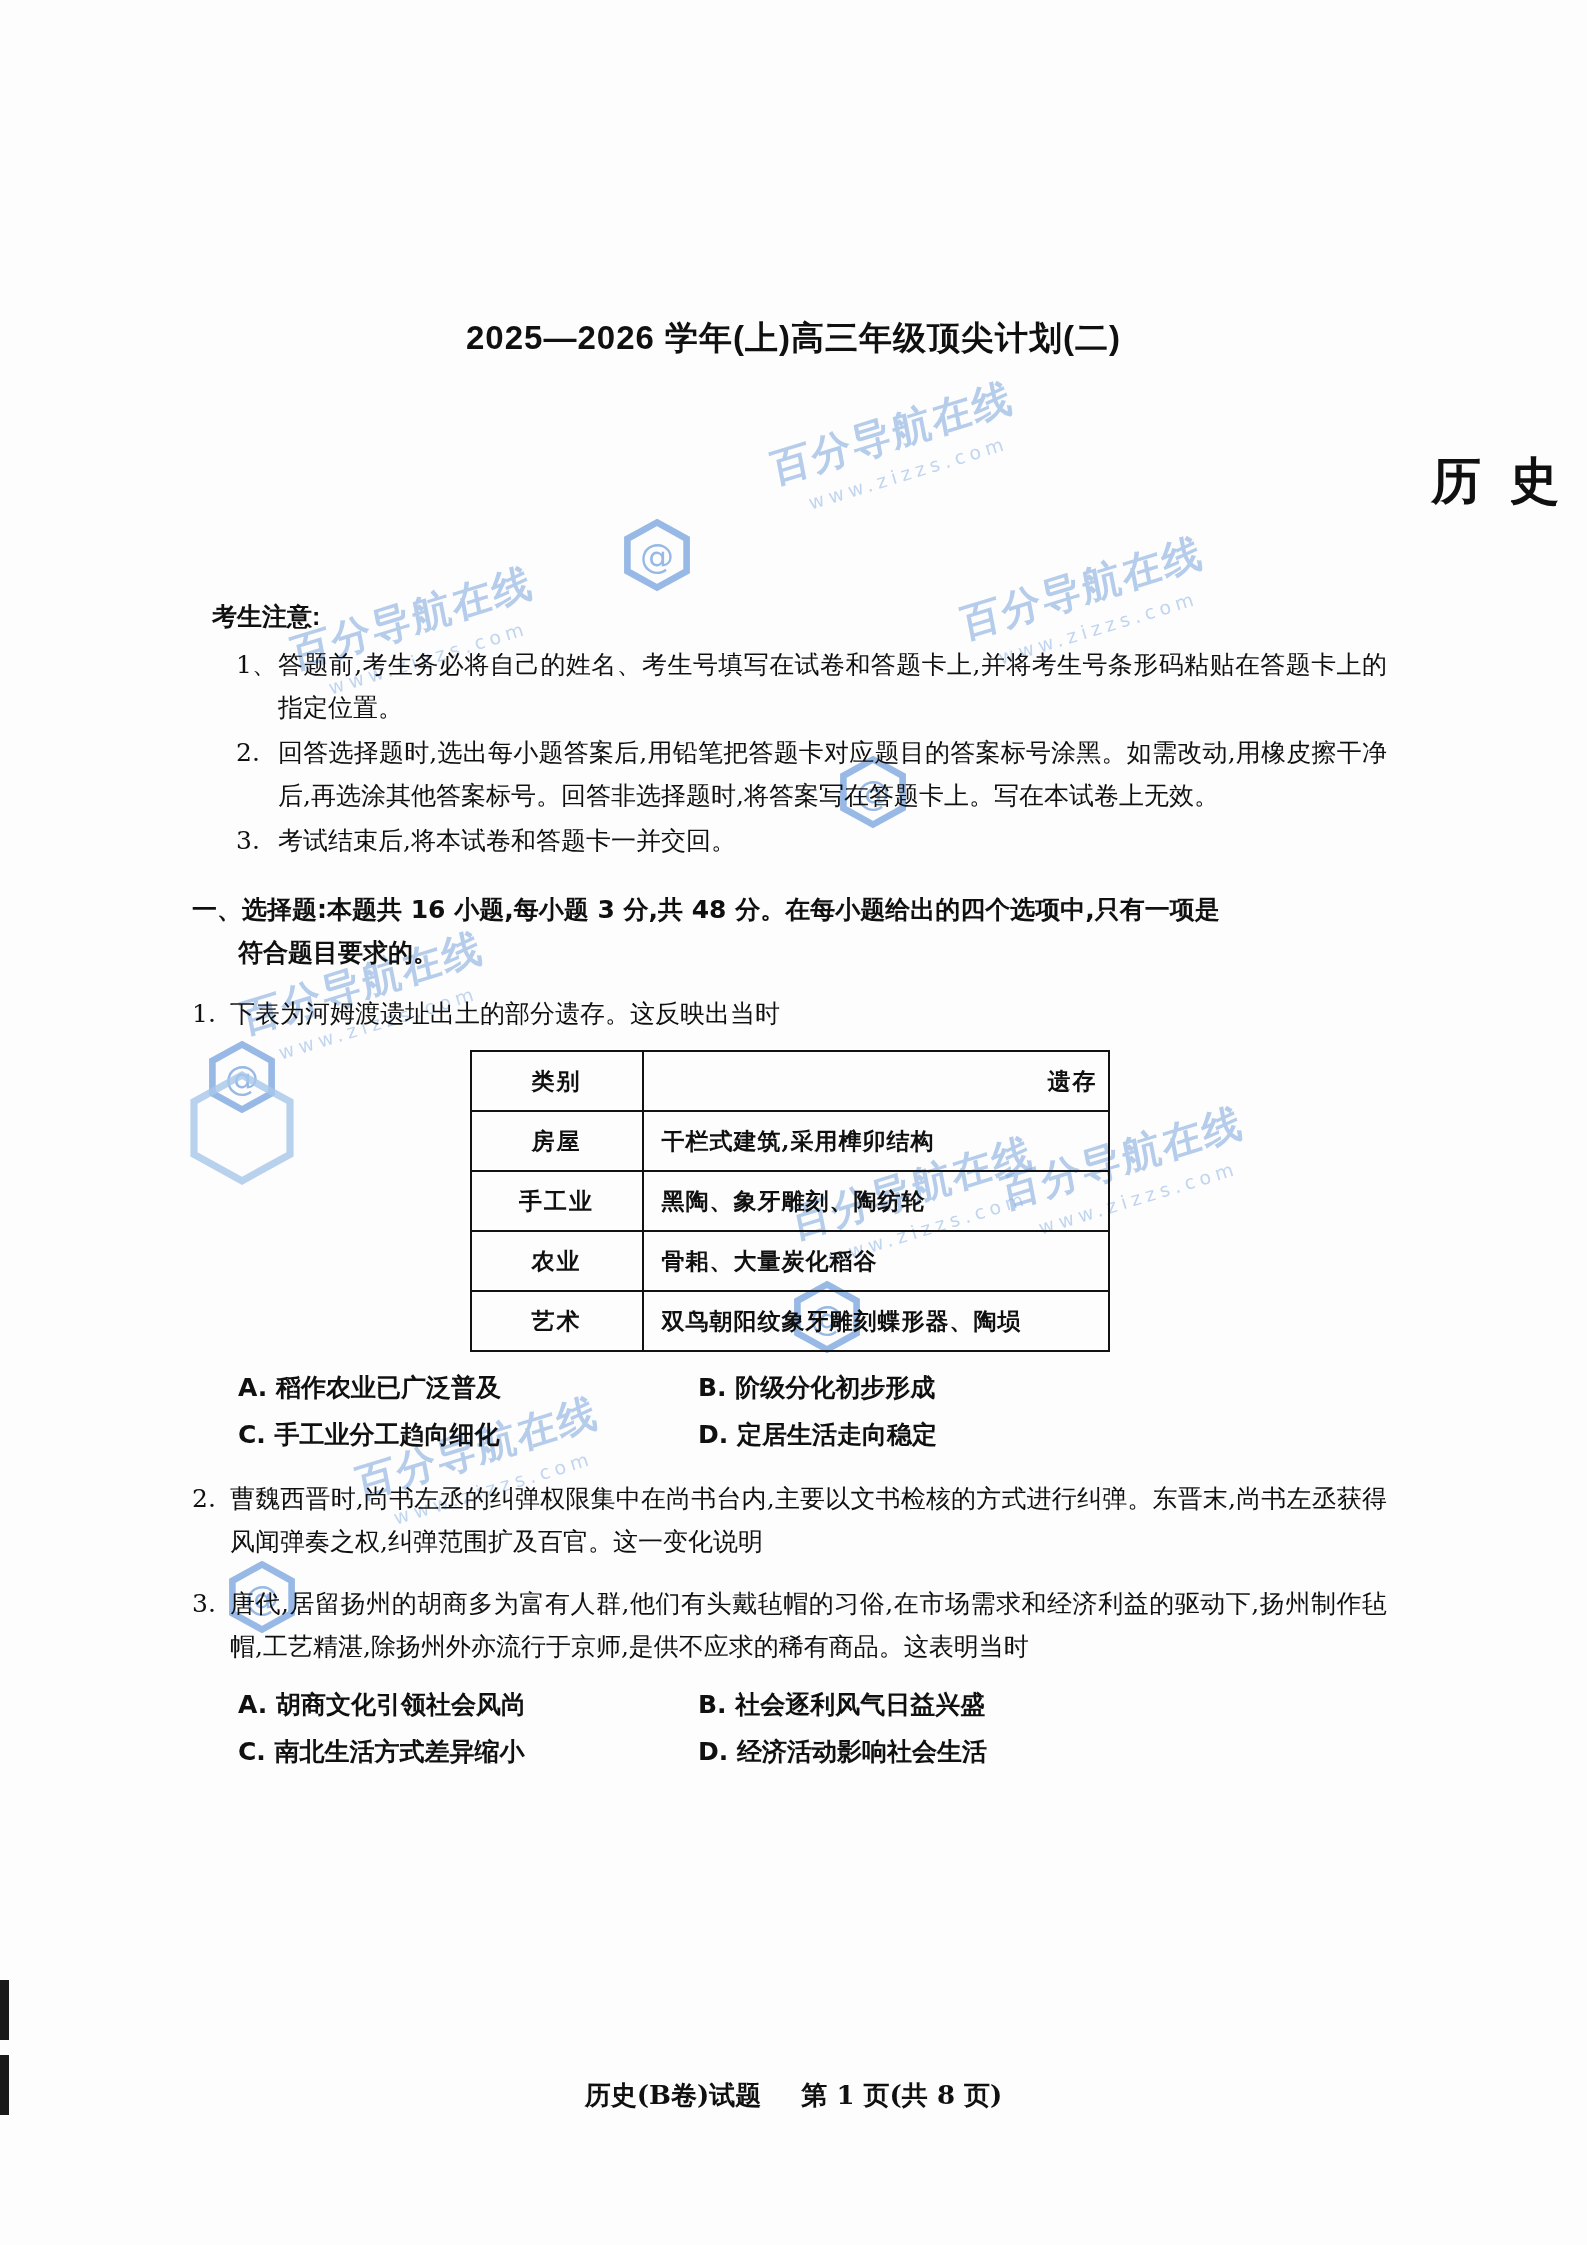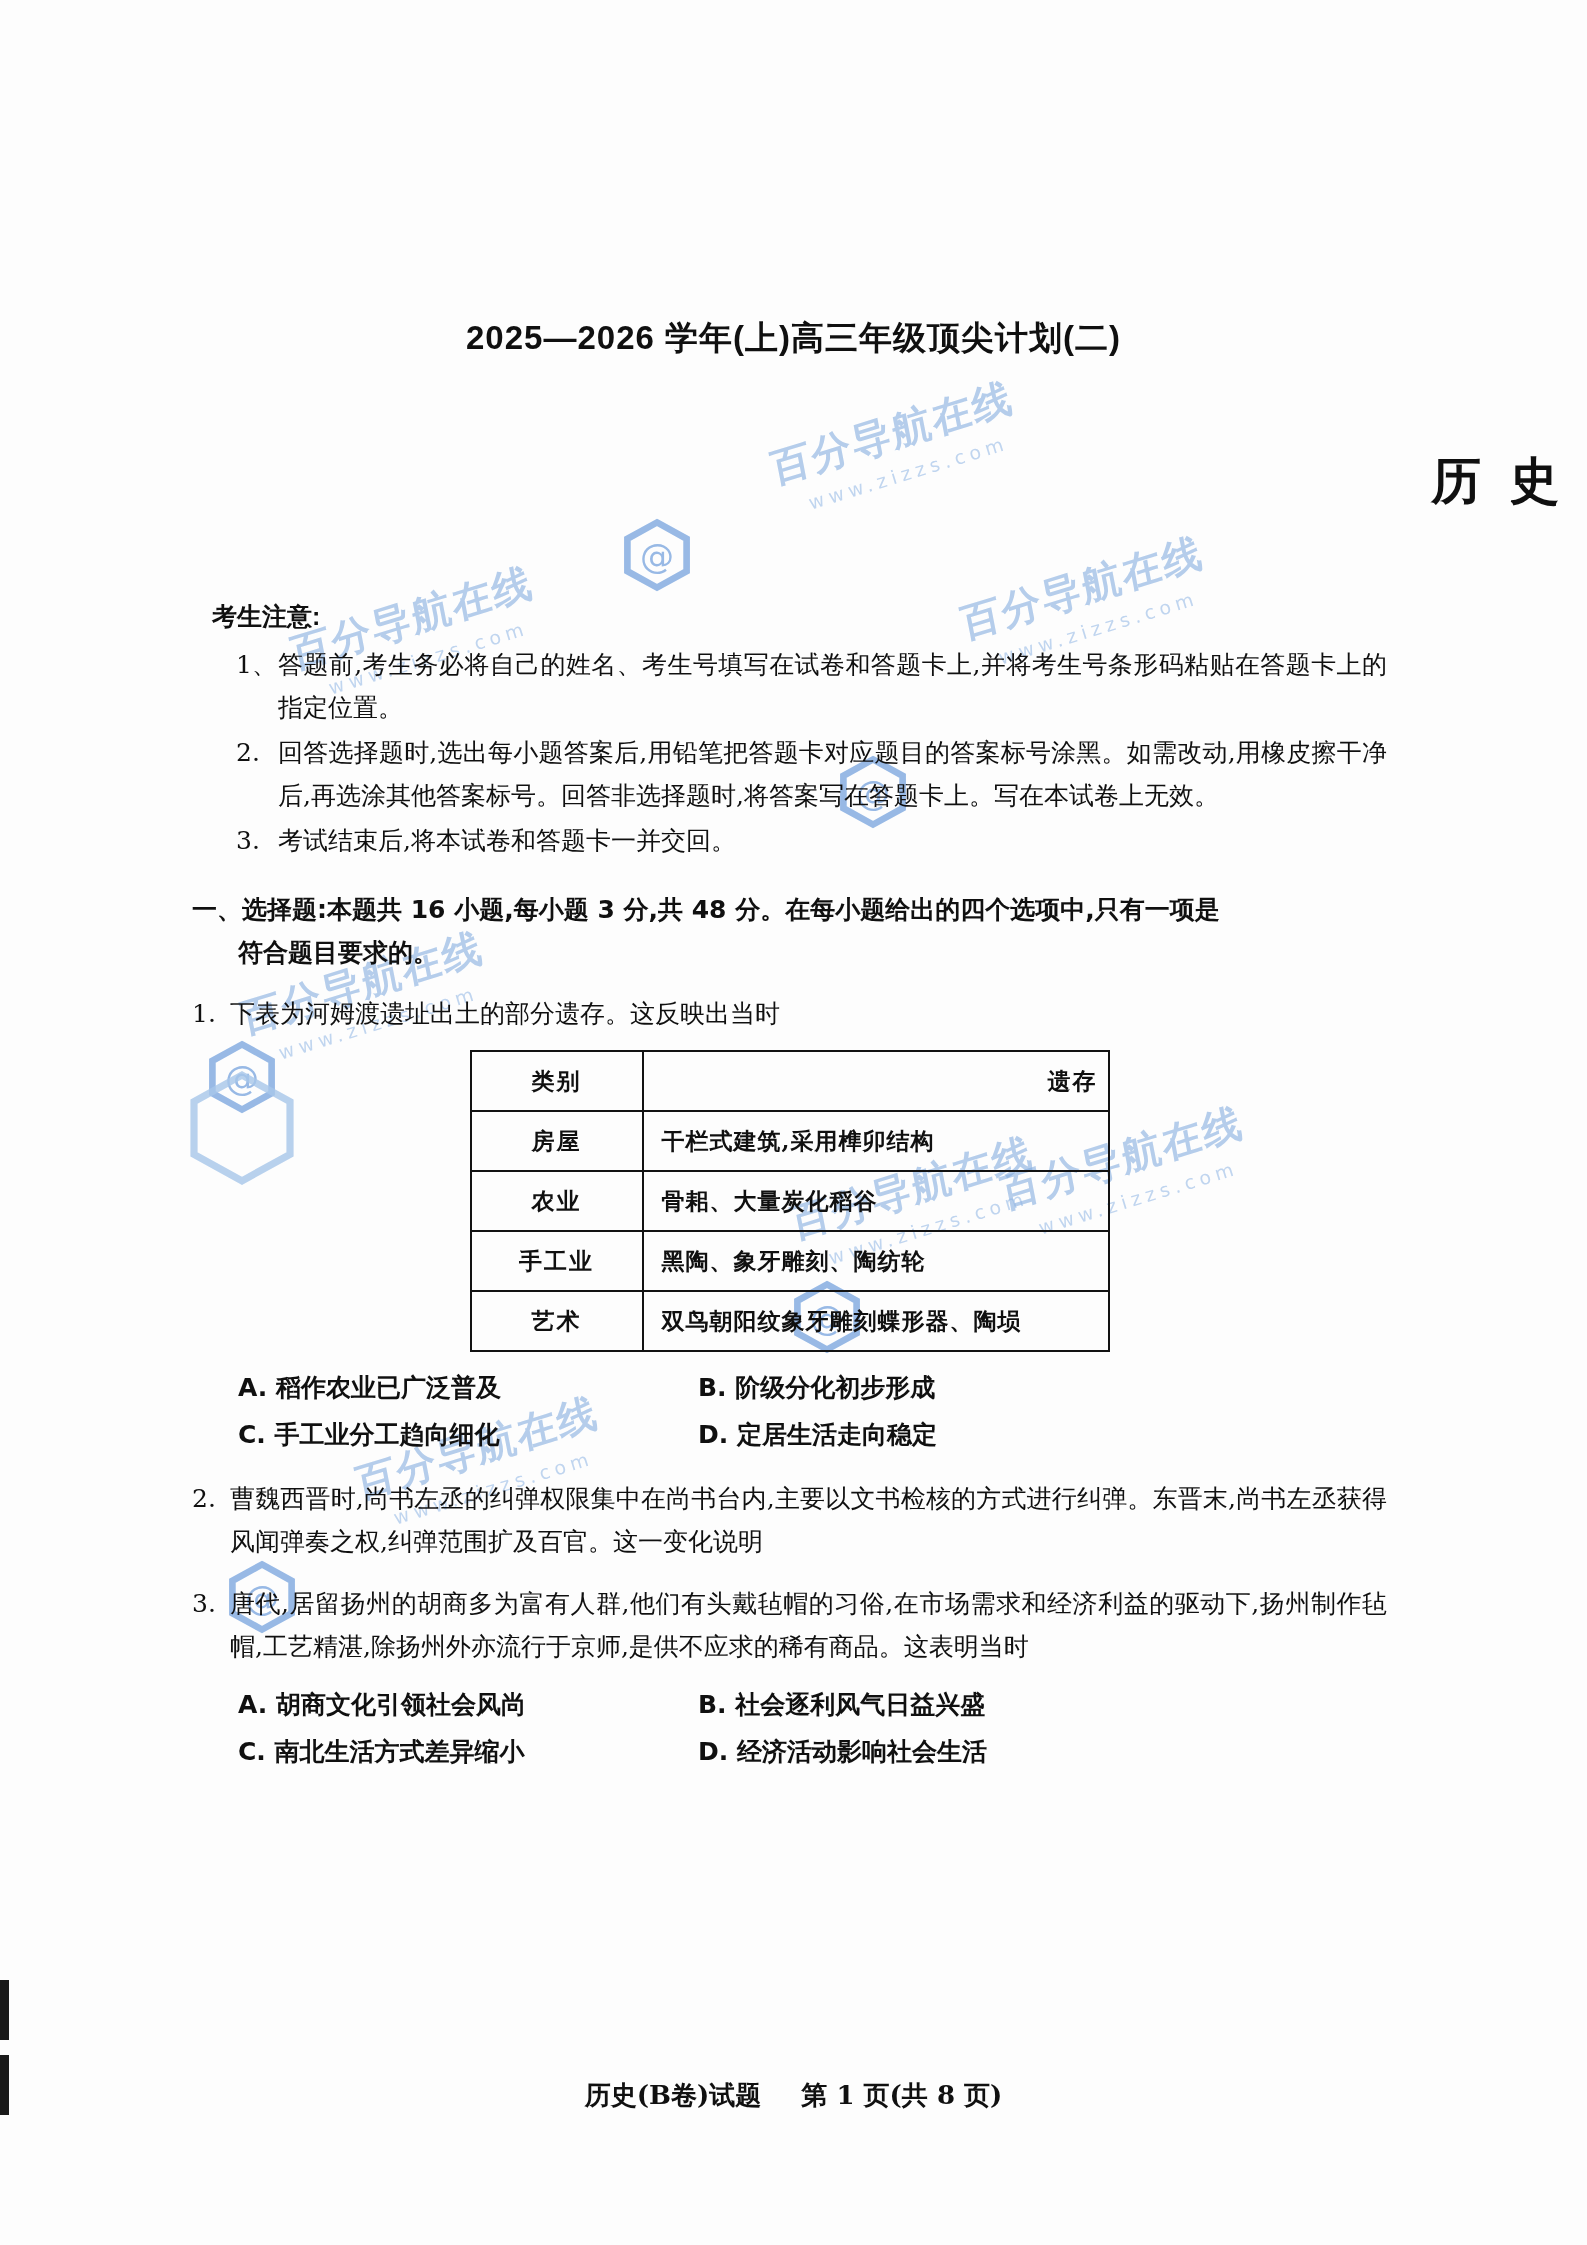--- a/index.html
+++ b/index.html
@@ -337,26 +337,26 @@
               <th class="cat">类别</th>
               <th class="relics">遗存</th>
             </tr>
           </thead>
           <tbody>
             <tr>
               <td class="cat">房屋</td>
               <td class="relics">干栏式建筑,采用榫卯结构</td>
             </tr>
             <tr>
+              <td class="cat">手工业</td>
+              <td class="relics">黑陶、象牙雕刻、陶纺轮</td>
+            </tr>
+            <tr>
               <td class="cat">农业</td>
               <td class="relics">骨耜、大量炭化稻谷</td>
-            </tr>
-            <tr>
-              <td class="cat">手工业</td>
-              <td class="relics">黑陶、象牙雕刻、陶纺轮</td>
             </tr>
             <tr>
               <td class="cat">艺术</td>
               <td class="relics">双鸟朝阳纹象牙雕刻蝶形器、陶埙</td>
             </tr>
           </tbody>
         </table>
       </div>
 
       <div class="options">

